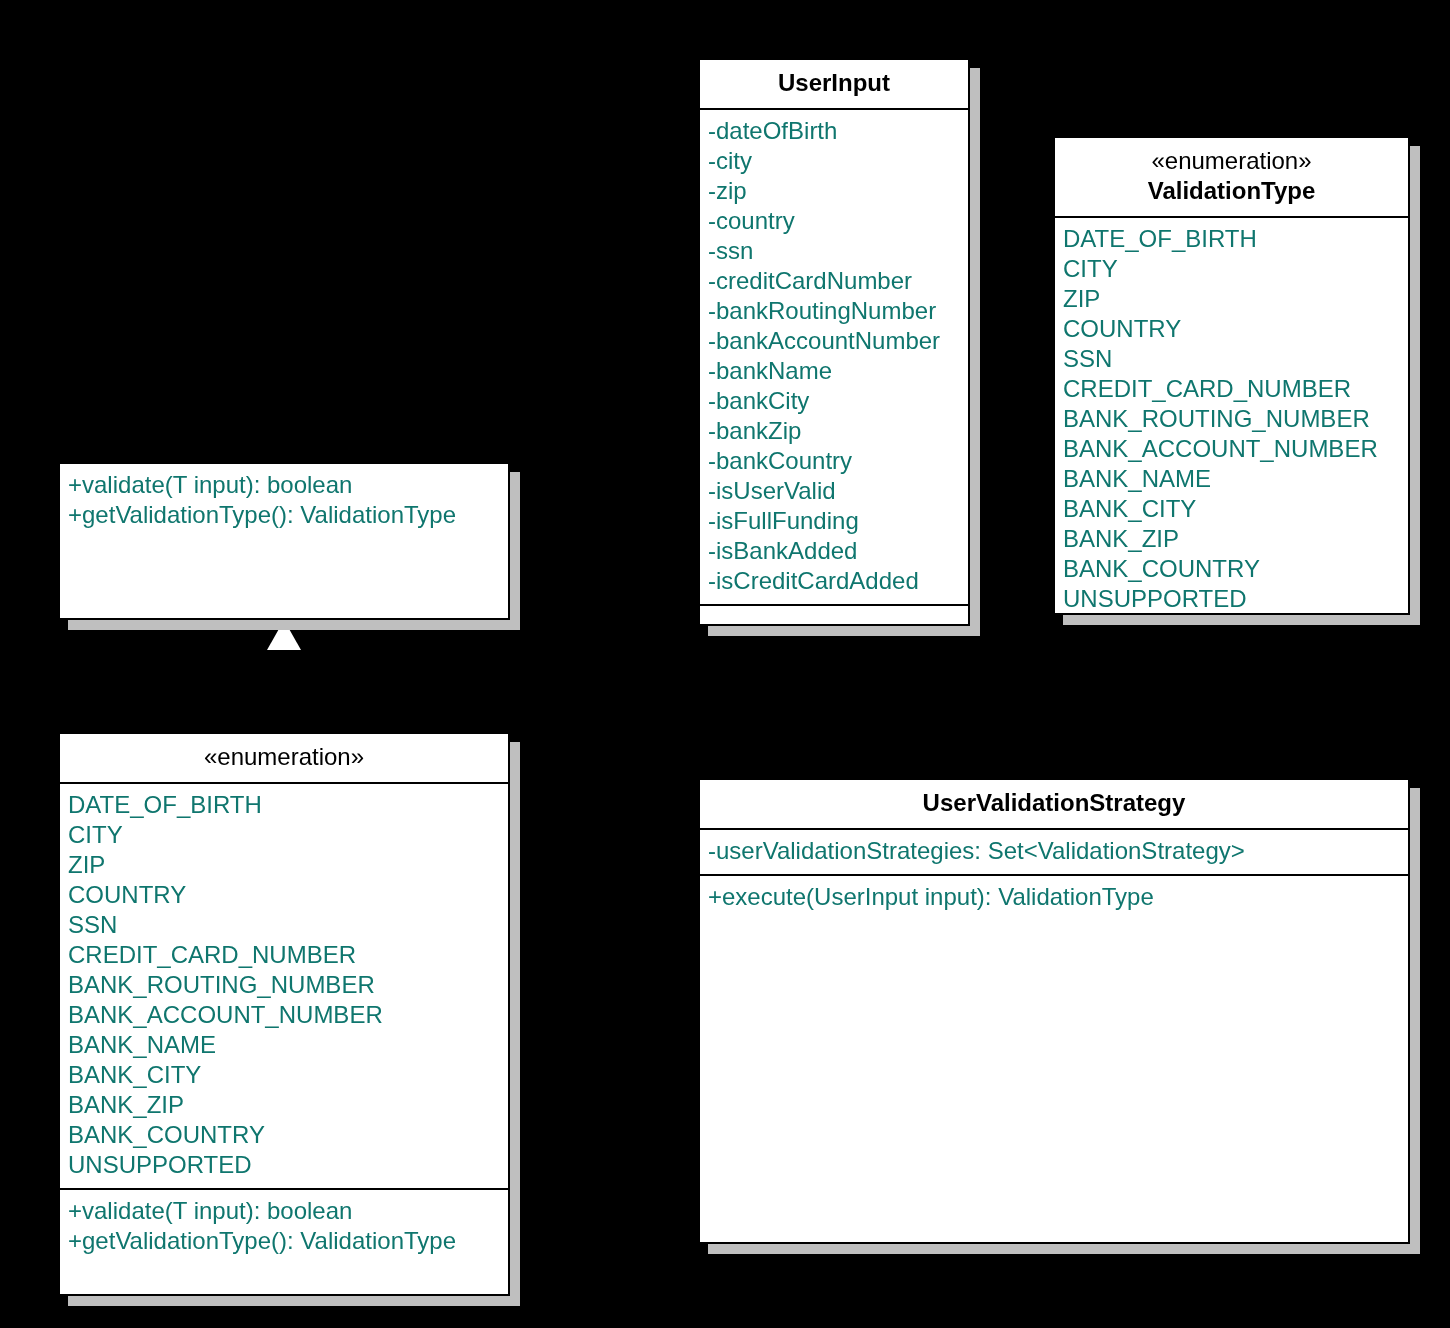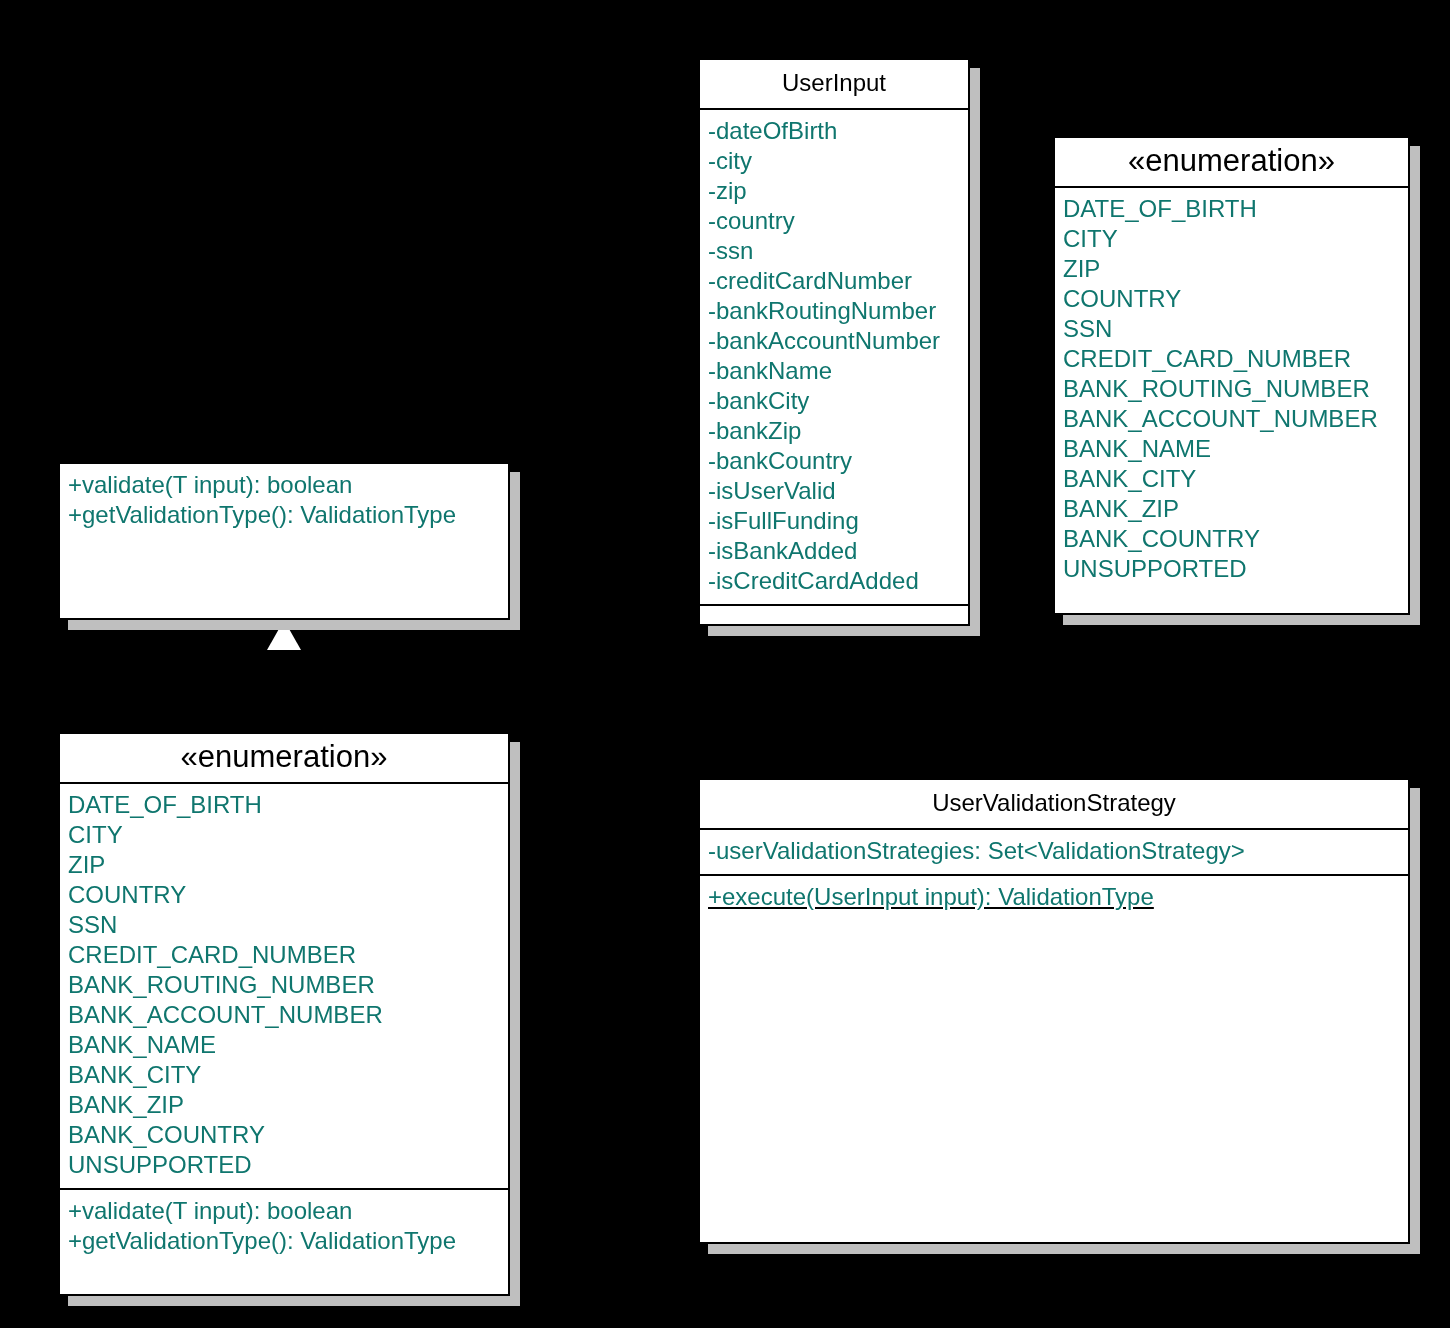--- a/index.html
+++ b/index.html
@@ -33,29 +33,29 @@
     box-sizing: border-box;
   }
   .compartment + .compartment {
     border-top: 2px solid #000000;
   }
   .cmp-title {
     text-align: center;
     padding: 8px 8px 10px 8px;
   }
   .stereotype {
-    font-size: 31px;
+    font-size: 24px;
     line-height: 30px;
     color: #000000;
     white-space: nowrap;
   }
   .classname {
     font-size: 24px;
     line-height: 30px;
-    font-weight: normal;
+    font-weight: bold;
     color: #000000;
     white-space: nowrap;
   }
   .member {
     font-size: 24px;
     line-height: 30px;
     color: #0f766e;
     white-space: nowrap;
   }
   .cmp-empty {
@@ -115,20 +115,21 @@
       <div class="member">-isFullFunding</div>
       <div class="member">-isBankAdded</div>
       <div class="member">-isCreditCardAdded</div>
     </div>
     <div class="compartment cmp-empty"></div>
   </div>
 
   <div class="uml-box" id="box-validation-type" style="left:1053px; top:136px; width:357px; height:479px;">
     <div class="compartment cmp-title">
       <div class="stereotype">«enumeration»</div>
+      <div class="classname">ValidationType</div>
     </div>
     <div class="compartment">
       <div class="member">DATE_OF_BIRTH</div>
       <div class="member">CITY</div>
       <div class="member">ZIP</div>
       <div class="member">COUNTRY</div>
       <div class="member">SSN</div>
       <div class="member">CREDIT_CARD_NUMBER</div>
       <div class="member">BANK_ROUTING_NUMBER</div>
       <div class="member">BANK_ACCOUNT_NUMBER</div>
@@ -172,21 +173,21 @@
     </div>
   </div>
 
   <div class="uml-box" id="box-user-validation-context" style="left:698px; top:778px; width:712px; height:466px;">
     <div class="compartment cmp-title">
       <div class="classname">UserValidationStrategy</div>
     </div>
     <div class="compartment">
       <div class="member">-userValidationStrategies: Set&lt;ValidationStrategy&gt;</div>
     </div>
-    <div class="compartment" style="flex:1;text-decoration:underline;">
+    <div class="compartment" style="flex:1;">
       <div class="member">+execute(UserInput input): ValidationType</div>
     </div>
   </div>
 
   <div class="connector" style="left:0; top:0; width:1450px; height:1328px; pointer-events:none;">
     <div class="tri-up-hollow" style="left:267px; top:620px;"></div>
     <svg width="1450" height="1328" style="position:absolute; left:0; top:0;">
       <polygon points="284,618 267,650 301,650" fill="#ffffff" stroke="#000000" stroke-width="3"></polygon>
       <line x1="284" y1="650" x2="284" y2="732" stroke="#000000" stroke-width="3"></line>
     </svg>

